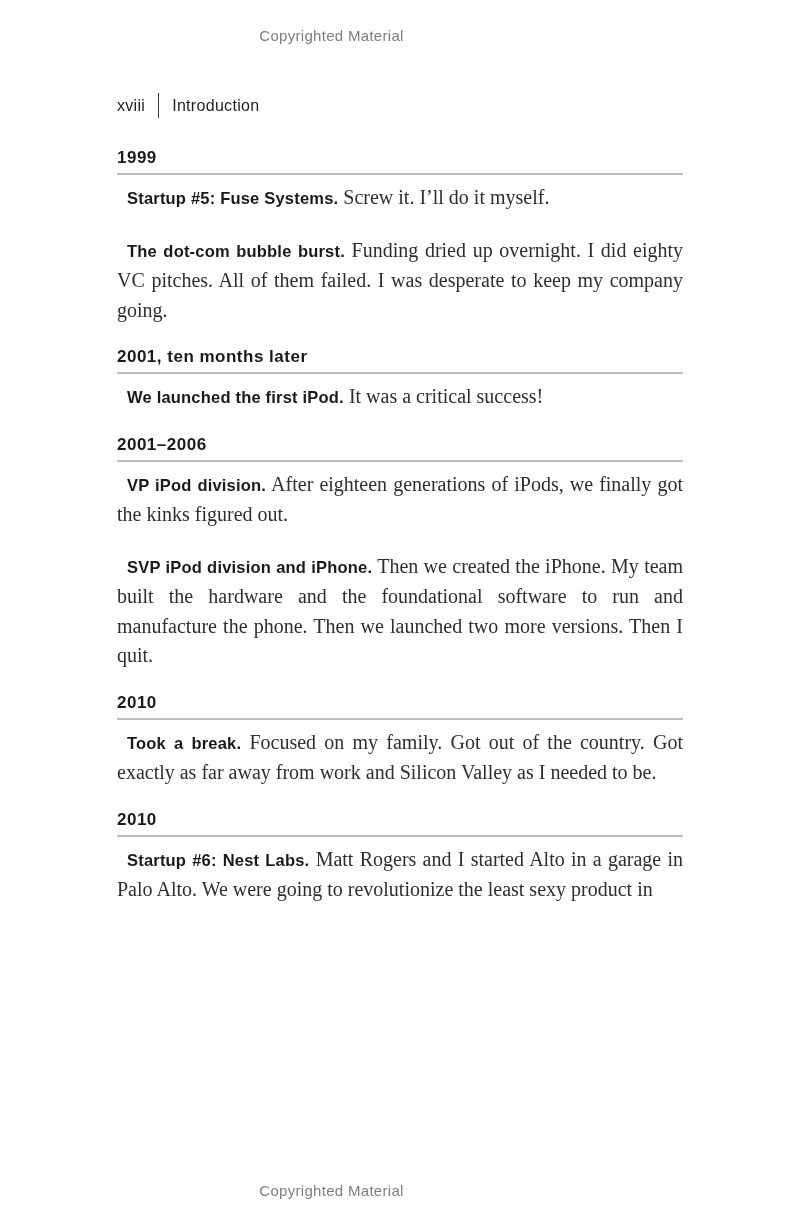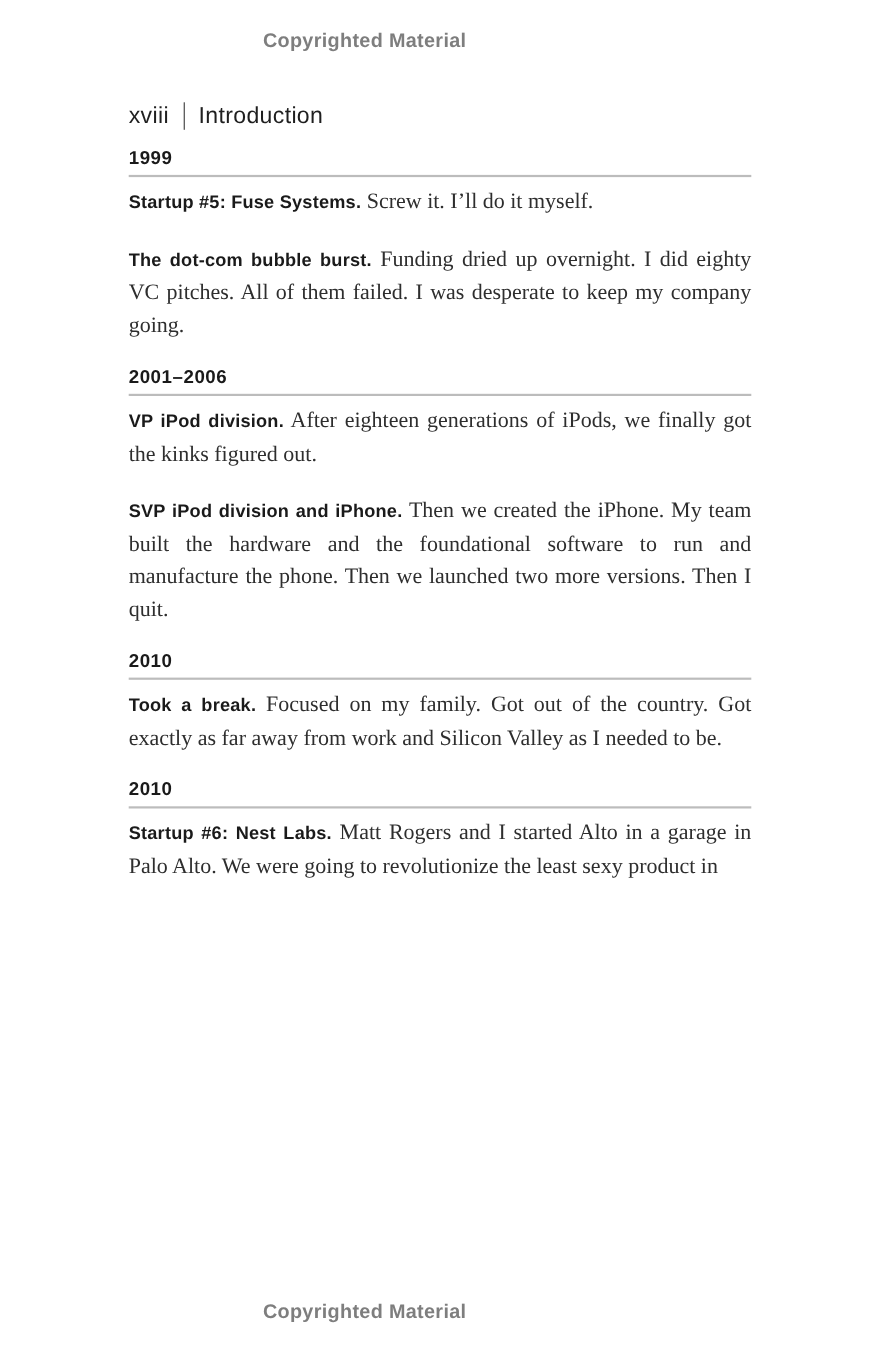--- a/index.html
+++ b/index.html
@@ -10,49 +10,49 @@
     height: 1225px;
     font-family: "Liberation Sans", sans-serif;
     overflow: hidden;
   }
   .notice {
     position: absolute;
     left: 0;
     width: 663px;
     text-align: center;
     font-family: "Liberation Sans", sans-serif;
-    font-size: 18px;
-    font-weight: bold;
+    font-size: 15px;
+    font-weight: normal;
     letter-spacing: 0.3px;
     color: #7e7e7e;
   }
   .notice-top { top: 27px; }
   .notice-bottom { top: 1182px; }
 
   .running-head {
     position: absolute;
     top: 93px;
     left: 117px;
     display: flex;
     align-items: center;
-    font-size: 21px;
+    font-size: 16px;
     color: #1f1f1f;
   }
   .running-head .folio { letter-spacing: 0.3px; }
   .running-head .divider {
     width: 1px;
     height: 25px;
     background: #3a3a3a;
     margin: 0 13px;
   }
   .running-head .chapter { letter-spacing: 0.3px; }
 
   .content {
     position: absolute;
-    top: 134px;
+    top: 148px;
     left: 117px;
     width: 566px;
   }
   .entry { margin-bottom: 22px; }
   .entry-year {
     font-family: "Liberation Sans", sans-serif;
     font-size: 17px;
     font-weight: bold;
     letter-spacing: 0.5px;
     color: #1a1a1a;
@@ -66,20 +66,21 @@
     line-height: 29.5px;
     color: #2e2e2e;
     text-align: justify;
   }
   .entry-body .lead {
     font-family: "Liberation Sans", sans-serif;
     font-size: 16.5px;
     font-weight: bold;
     color: #1a1a1a;
     letter-spacing: 0.2px;
+    margin-left: 10px;
   }
 </style>
 </head>
 <body>
 
 <div class="notice notice-top">Copyrighted Material</div>
 
 <div class="running-head">
   <span class="folio">xviii</span>
   <span class="divider"></span>
@@ -93,20 +94,24 @@
     <div class="entry-body"><span class="lead">Startup #5: Fuse Systems.</span><span> Screw it. I’ll do it myself.</span></div>
   </div>
 
   <div class="entry">
     <div class="entry-body"><span class="lead">The dot-com bubble burst.</span><span> Funding dried up overnight. I did eighty VC pitches. All of them failed. I was desperate to keep my company going.</span></div>
   </div>
 
   <div class="entry">
   </div>
 
+  <div class="entry">
+    <div class="entry-year">2001, ten months later</div>
+    <div class="entry-body"><span class="lead">We launched the first iPod.</span><span> It was a critical success!</span></div>
+  </div>
 
   <div class="entry">
     <div class="entry-year">2001–2006</div>
     <div class="entry-body"><span class="lead">VP iPod division.</span><span> After eighteen generations of iPods, we finally got the kinks figured out.</span></div>
   </div>
 
   <div class="entry">
     <div class="entry-body"><span class="lead">SVP iPod division and iPhone.</span><span> Then we created the iPhone. My team built the hardware and the foundational software to run and manufacture the phone. Then we launched two more versions. Then I quit.</span></div>
   </div>
 

